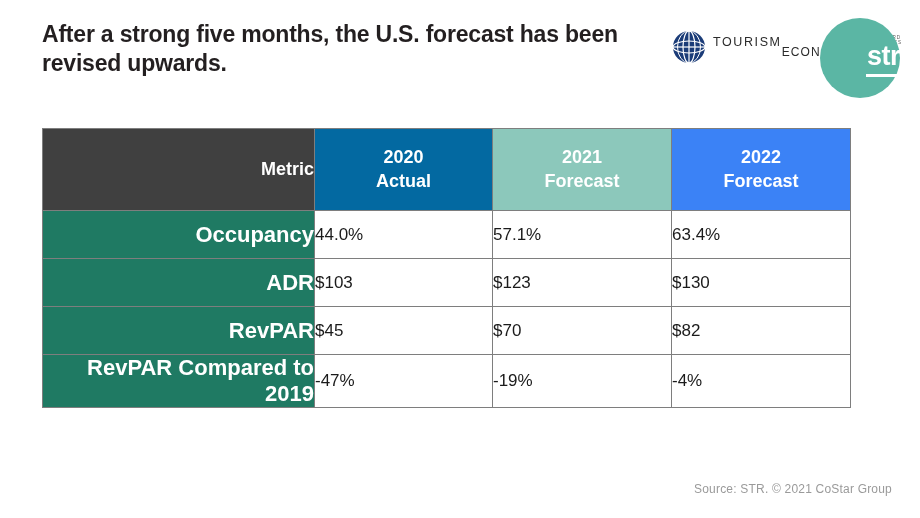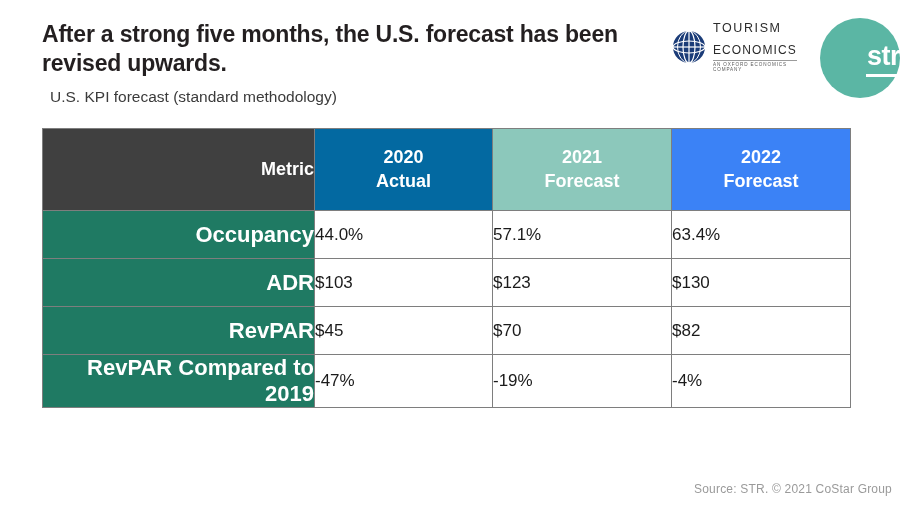--- a/index.html
+++ b/index.html
@@ -51,21 +51,21 @@
     display: flex;
     align-items: center;
     gap: 7px;
   }
   .te-globe {
     width: 34px; height: 34px;
     flex: none;
   }
   .te-text {
     display: flex;
-    flex-direction: column;
+    flex-direction: row;
     justify-content: center;
     line-height: 1;
   }
   .te-text .l1 {
     font-size: 12.5px;
     letter-spacing: 1.6px;
     color: #2b2b2b;
     font-weight: normal;
   }
   .te-text .l2 {
@@ -189,21 +189,20 @@
   }
 </style>
 </head>
 <body>
 
 <div class="slide">
 
   <div class="header">
     <h1 class="title">After a strong five months, the U.S. forecast has been revised upwards.</h1>
   </div>
-  <div class="subtitle">U.S. KPI forecast (standard methodology)</div>
 
   <div class="te-logo">
     <span class="te-globe">
       <svg width="34" height="34" viewBox="0 0 34 34" aria-hidden="true">
         <circle cx="17" cy="17" r="16" fill="#1b3c78"></circle>
         <ellipse cx="17" cy="17" rx="16" ry="6" fill="none" stroke="#ffffff" stroke-width="1.2"></ellipse>
         <ellipse cx="17" cy="17" rx="6" ry="16" fill="none" stroke="#ffffff" stroke-width="1.2"></ellipse>
         <ellipse cx="17" cy="17" rx="11.5" ry="16" fill="none" stroke="#ffffff" stroke-width="1"></ellipse>
         <line x1="1" y1="17" x2="33" y2="17" stroke="#ffffff" stroke-width="1.2"></line>
         <line x1="17" y1="1" x2="17" y2="33" stroke="#ffffff" stroke-width="1.2"></line>

